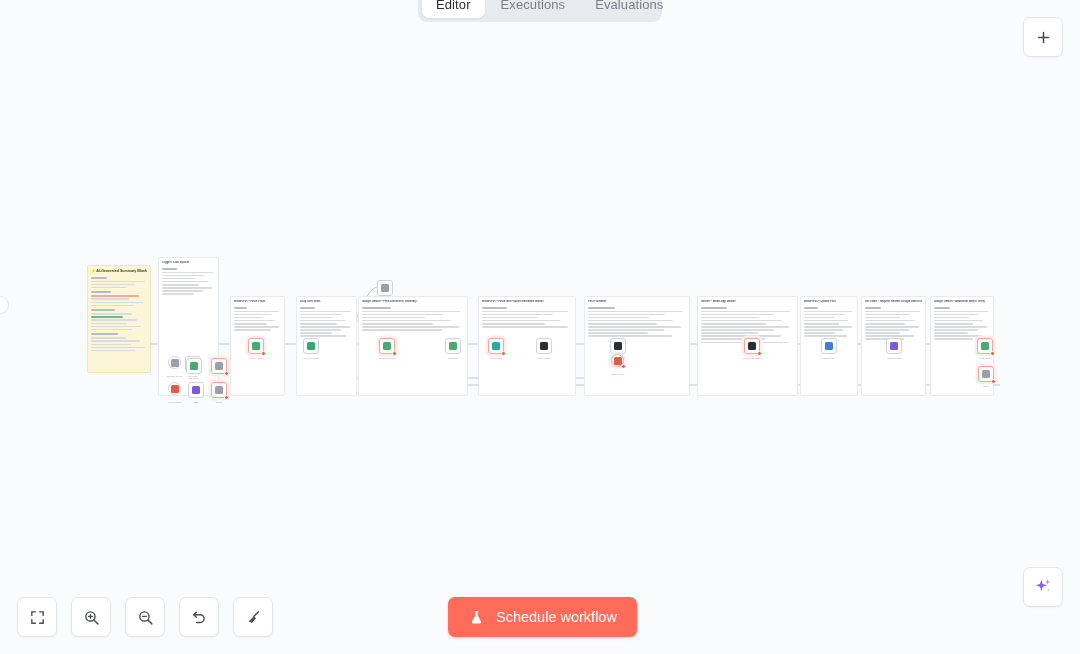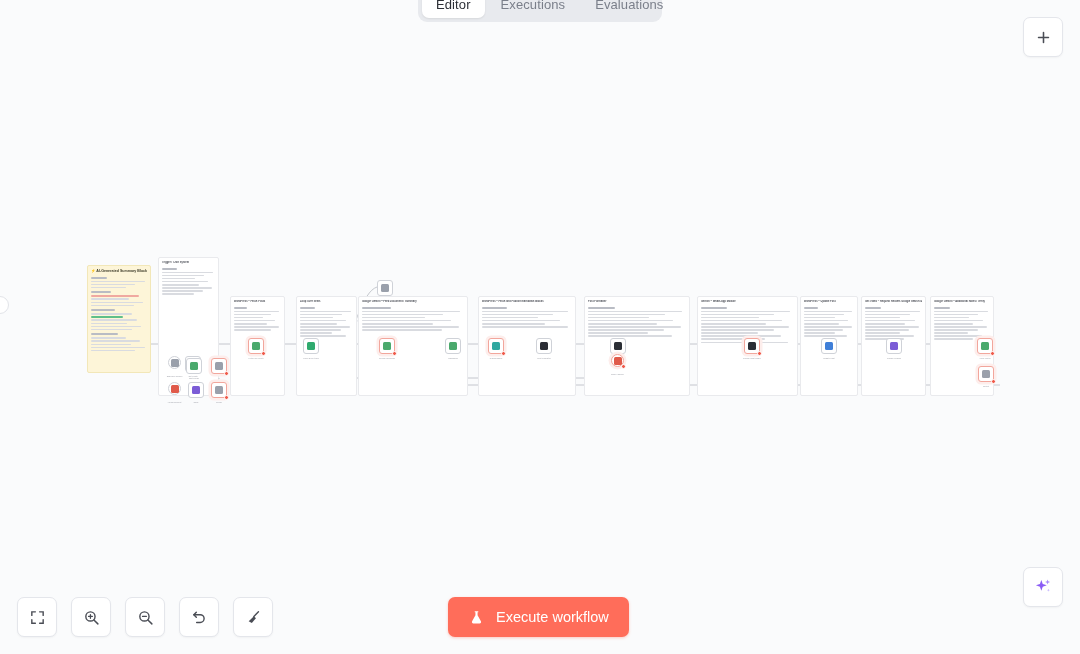--- a/index.html
+++ b/index.html
@@ -481,16 +481,16 @@
         </g>
         <path d="M12.6 10.2 L15.4 13 L9.6 19.6 L5.2 17.2 Z" fill="#4a4d55"></path>
       </svg>
     </div>
   </div>
 
   <button id="execute-workflow-button">
     <svg width="17" height="17" viewBox="0 0 24 24">
       <path d="M9.5 3h5v1.6h-1v4.1l4.7 8.6a2 2 0 0 1-1.8 3H7.6a2 2 0 0 1-1.8-3l4.7-8.6V4.6h-1Z" fill="#fff"></path>
     </svg>
-    <span>Execute workflow</span>
+    <span>Schedule workflow</span>
   </button>
 
 </div>
 
 </body></html>

